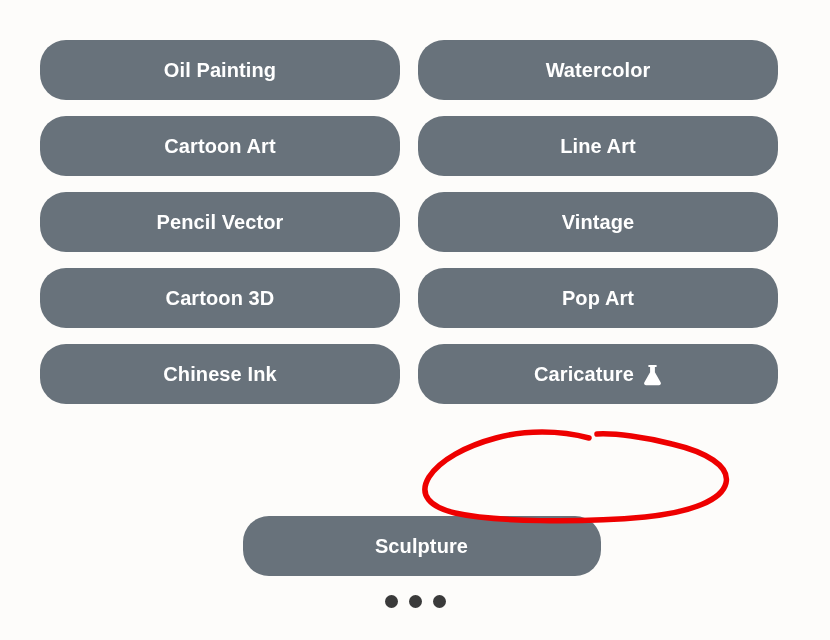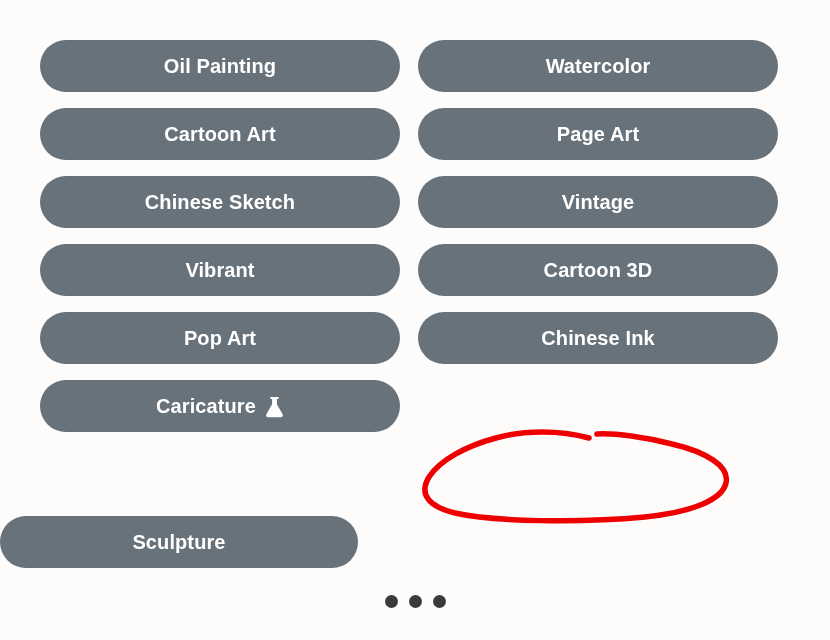--- a/index.html
+++ b/index.html
@@ -27,21 +27,21 @@
     left: 40px;
     top: 40px;
     width: 738px;
     display: grid;
     grid-template-columns: 360px 360px;
     column-gap: 18px;
     row-gap: 16px;
   }
 
   .pill {
-    height: 52px;
+    height: 60px;
     border-radius: 26px;
     background: #68727b;
     color: #ffffff;
     border: none;
     padding: 0;
     display: flex;
     align-items: center;
     justify-content: center;
     gap: 9px;
     font-family: "Liberation Sans", sans-serif;
@@ -69,20 +69,22 @@
   }
   .flask-icon svg { display: block; }
 
   
   .row-single {
     position: absolute;
     left: 0;
     right: 0;
     top: 516px;
     display: flex;
+    justify-content: center;
+    padding-left: 13px;
   }
   .row-single .pill {
     width: 358px;
   }
 
   
   .dots {
     position: absolute;
     left: 0;
     right: 0;
@@ -120,32 +122,29 @@
       <span class="pill-label">Oil Painting</span>
     </button>
     <button class="pill">
       <span class="pill-label">Watercolor</span>
     </button>
 
     <button class="pill">
       <span class="pill-label">Cartoon Art</span>
     </button>
     <button class="pill">
-      <span class="pill-label">Page Art</span>
+      <span class="pill-label">Line Art</span>
     </button>
 
     <button class="pill">
-      <span class="pill-label">Chinese Sketch</span>
+      <span class="pill-label">Pencil Vector</span>
     </button>
 
     <button class="pill">
       <span class="pill-label">Vintage</span>
-    </button>
-    <button class="pill">
-      <span class="pill-label">Vibrant</span>
     </button>
 
     <button class="pill">
       <span class="pill-label">Cartoon 3D</span>
     </button>
 
     <button class="pill">
       <span class="pill-label">Pop Art</span>
     </button>
     <button class="pill">

